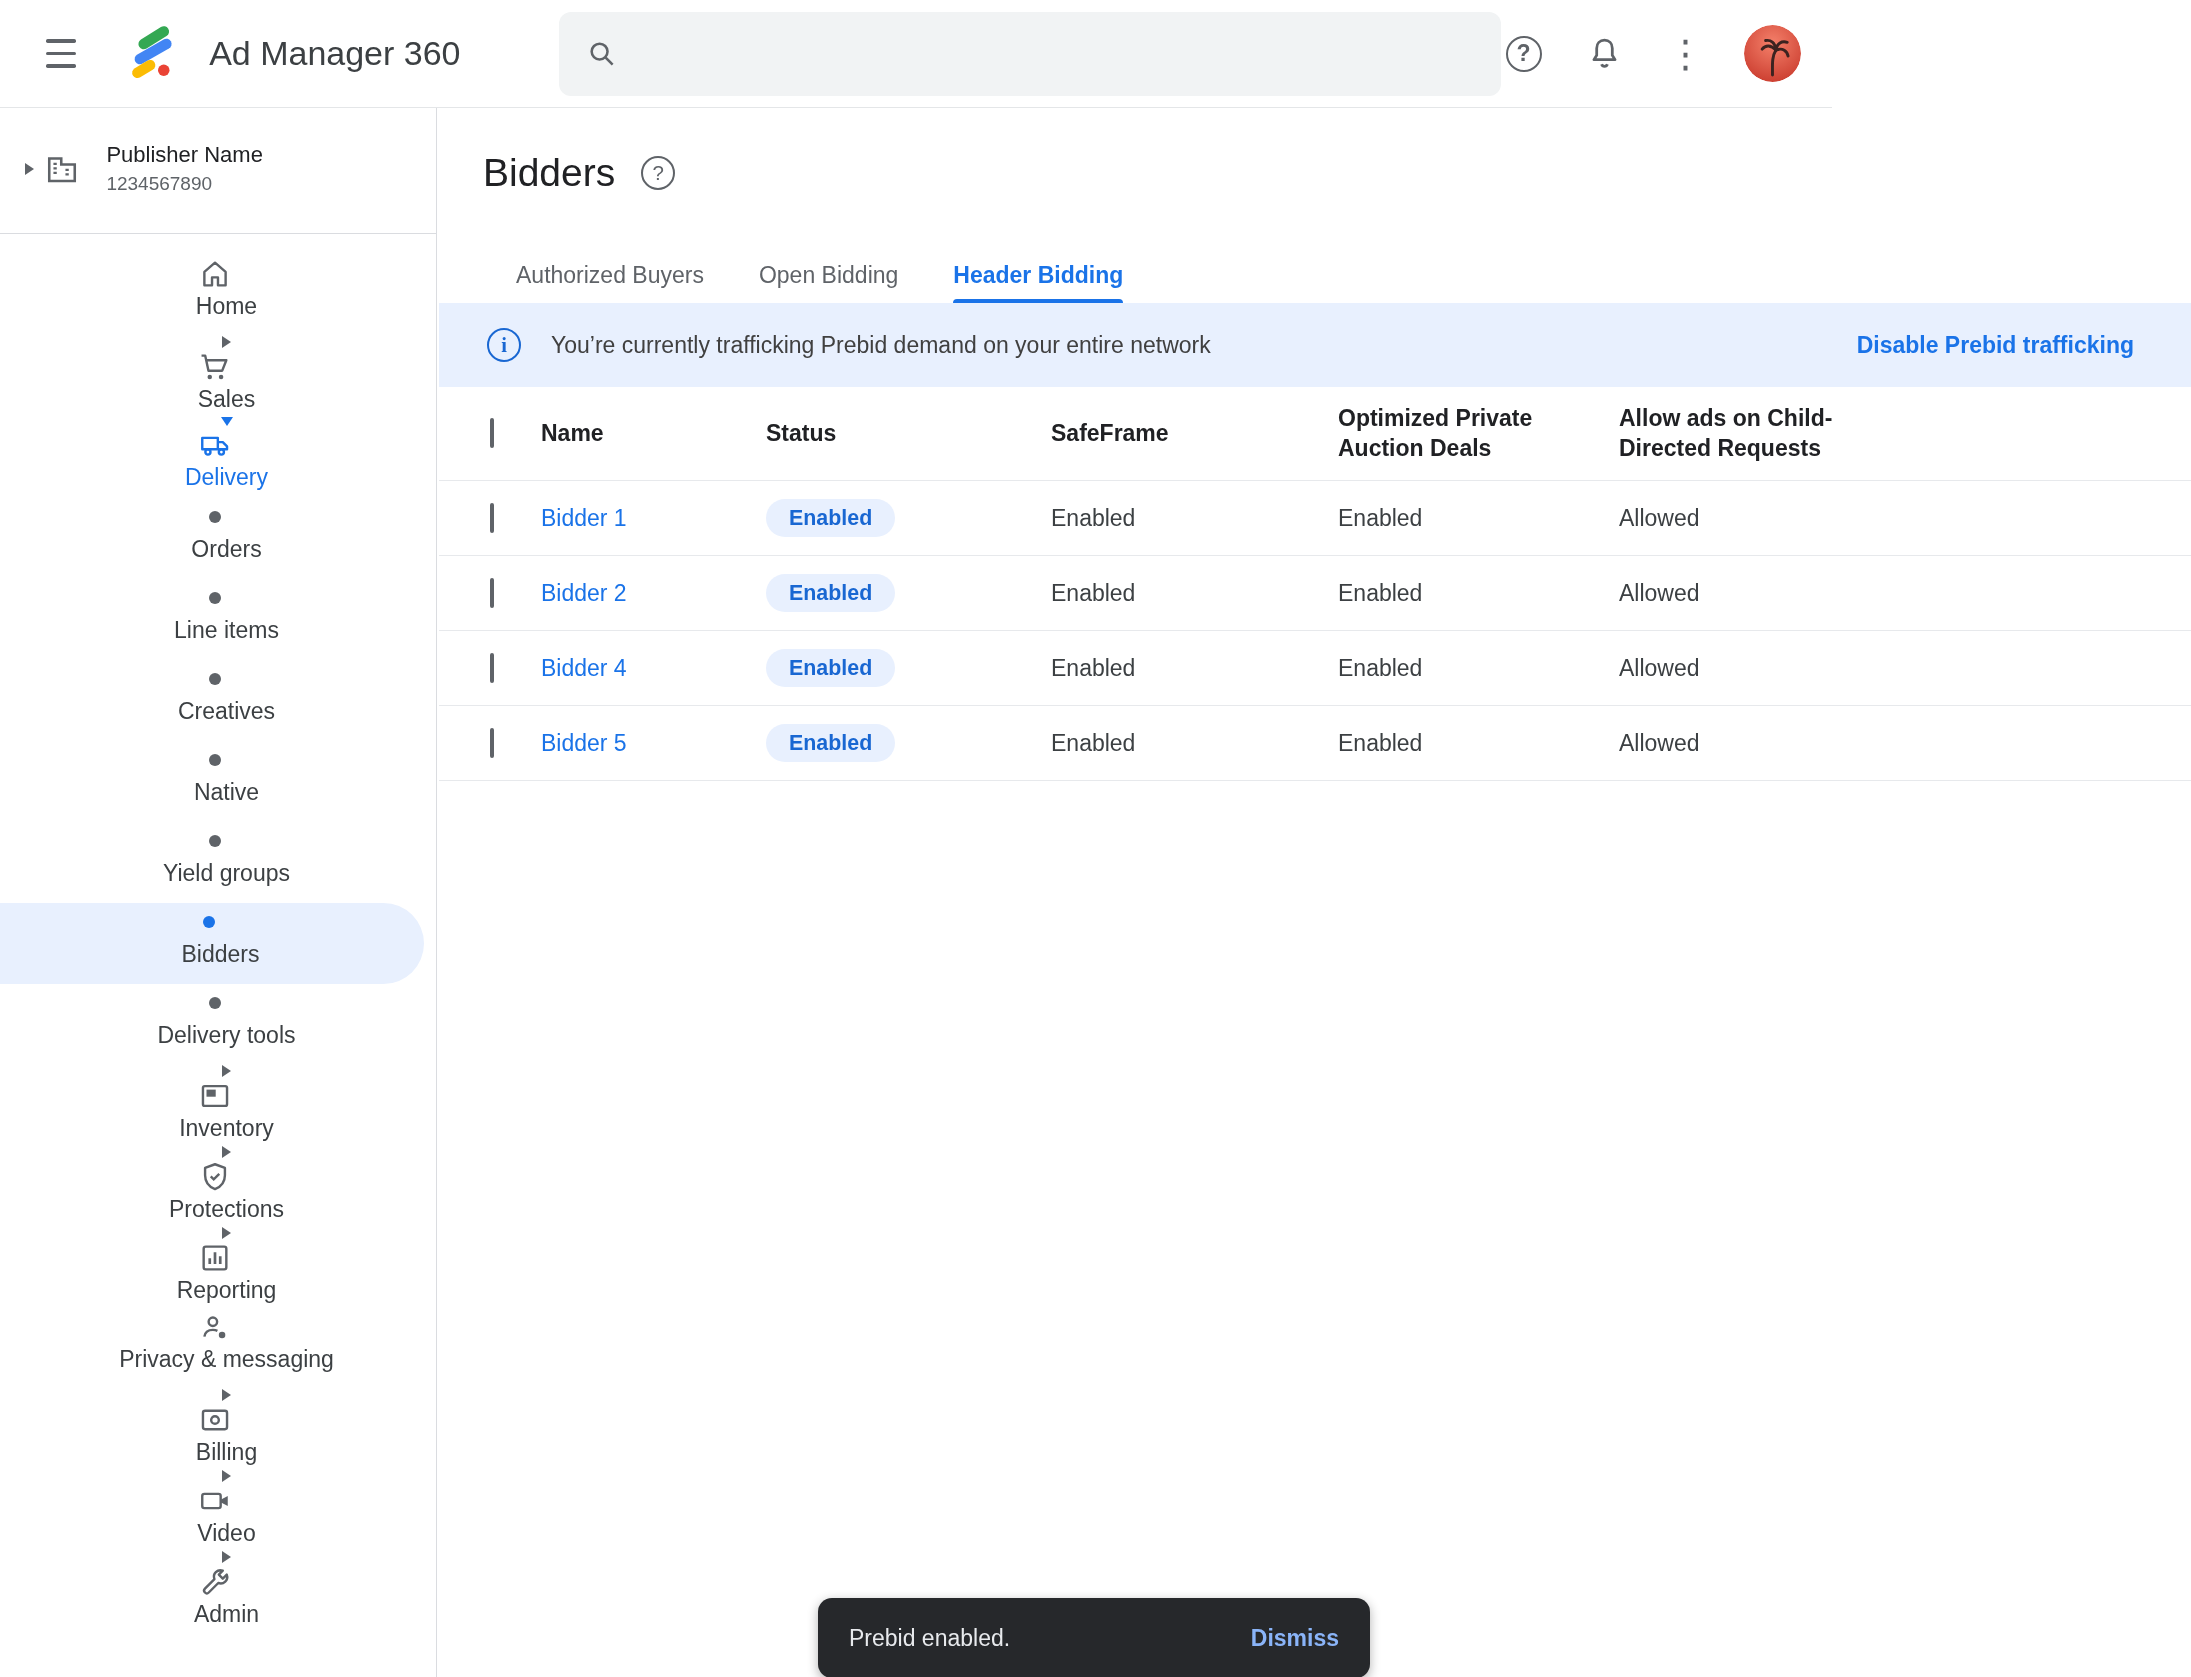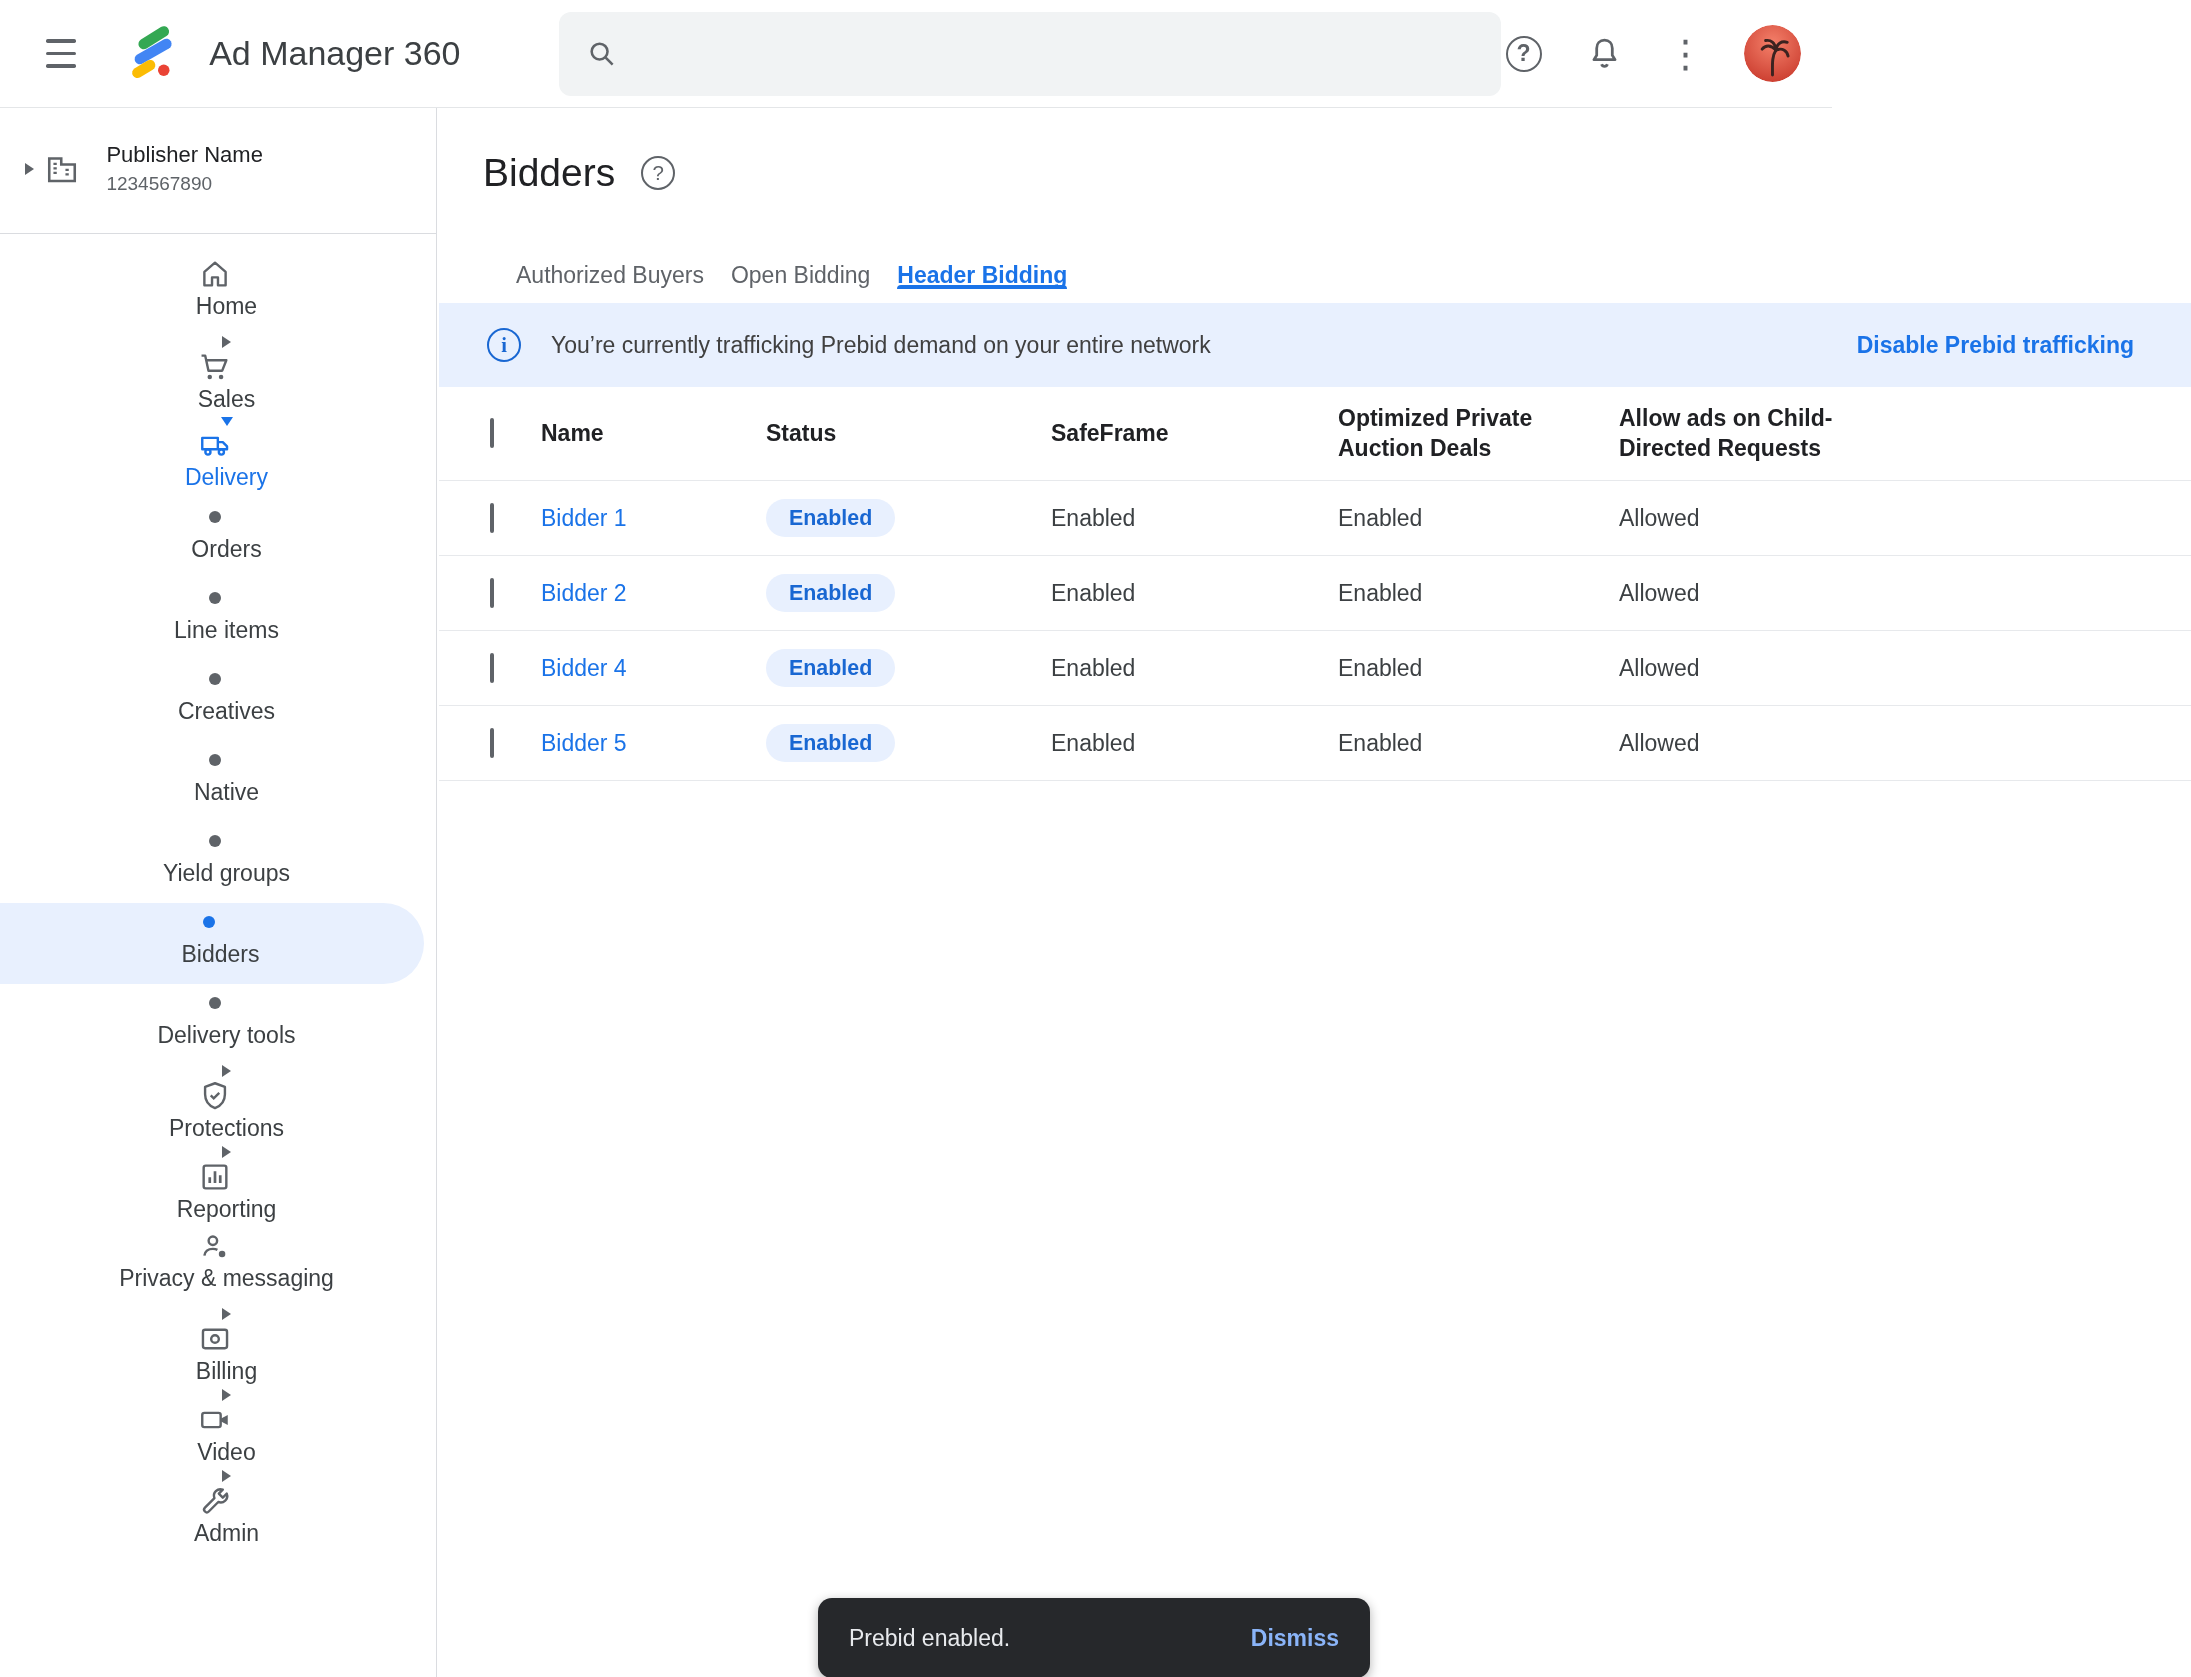--- a/index.html
+++ b/index.html
@@ -47,21 +47,21 @@
   .tri-down { width:0; height:0; border-top:9.4px solid #1a73e8; border-left:6px solid transparent; border-right:6px solid transparent; }
   .dot { width:12px; height:12px; border-radius:50%; background:#5f6368; }
   .dot.blue { background:#1a73e8; }
 
   
   .content { position:absolute; top:108px; left:439px; width:1752px; height:1570px; background:#fff; }
   .page-head { display:flex; align-items:center; margin:41px 0 0 44px; height:48px; }
   .page-title { font-size:39px; color:#202124; }
   .title-help { margin-left:26px; width:34px; height:34px; border:2.1px solid #5f6368; border-radius:50%;
                 display:flex; align-items:center; justify-content:center; font-size:20.5px; color:#5f6368; cursor:pointer; }
-  .tabs { display:flex; column-gap:27px; padding-left:77px; margin-top:51px; height:55px;align-items:center; }
+  .tabs { display:flex; column-gap:55px; padding-left:77px; margin-top:51px; height:55px; }
   .tab { position:relative; font-size:23px; color:#5f6368; display:flex; align-items:center; cursor:pointer; }
   .tab.active { color:#1a73e8; font-weight:bold; }
   .tab.active::after { content:""; position:absolute; left:0; right:0; bottom:0; height:4.3px;
                        background:#1a73e8; border-radius:4.3px 4.3px 0 0; }
 
   .banner { height:84px; background:#e8f0fe; display:flex; align-items:center; padding:0 57px 0 48px; }
   .info-circle { width:34px; height:34px; border:2.6px solid #1967d2; border-radius:50%; flex:none;
                  display:flex; align-items:center; justify-content:center;
                  color:#1967d2; font-size:20.5px; font-weight:bold; font-family:"Liberation Serif", serif; }
   .banner-text { margin-left:30px; font-size:23px; color:#404040;text-align:right; }
@@ -249,20 +249,32 @@
       </div>
 
       <div class="nav-item">
         <span class="arrow-slot"></span>
         <span class="icon-slot">
             <span class="dot"></span>
           </span>
         <span class="nav-label">Delivery tools</span>
       </div>
 
+      <div class="nav-item">
+        <span class="arrow-slot">
+            <span class="tri-right"></span>
+          </span>
+        <span class="icon-slot">
+            <svg class="icon" width="34" height="34" viewBox="0 0 24 24">
+          <rect x="3.5" y="5" width="17" height="14" rx="1.2" stroke="#5f6368" fill="none" stroke-width="1.7"></rect>
+          <rect x="6" y="7.5" width="6.5" height="5" fill="#5f6368"></rect>
+        </svg>
+          </span>
+        <span class="nav-label">Inventory</span>
+      </div>
 
       <div class="nav-item">
         <span class="arrow-slot">
             <span class="tri-right"></span>
           </span>
         <span class="icon-slot">
             <svg class="icon" width="34" height="34" viewBox="0 0 24 24">
           <path d="M12 3l7 2.6v5.1c0 4.6-2.9 8.2-7 9.8-4.1-1.6-7-5.2-7-9.8V5.6z" fill="none" stroke="#5f6368" stroke-width="1.7" stroke-linejoin="round"></path>
           <path d="M9 11.6l2.1 2.1 3.9-3.9" stroke="#5f6368" fill="none" stroke-width="1.7"></path>
         </svg>

